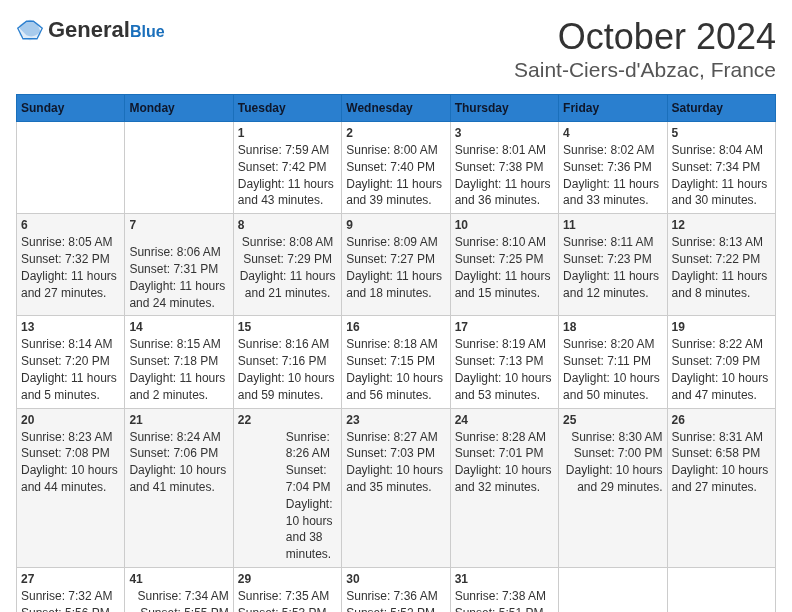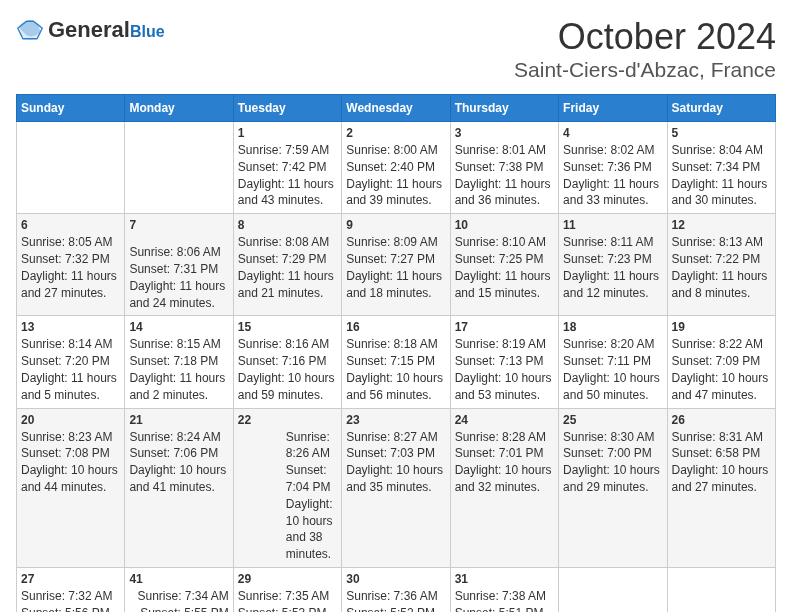--- a/index.html
+++ b/index.html
@@ -47,21 +47,21 @@
       font-size: 21px;
       color: #555;
     }
     table {
       width: 100%;
       border-collapse: collapse;
       table-layout: fixed;
     }
     thead th {
       background-color: #2a7fcf;
-      color: #ffffff;
+      color: #0f172a;
       font-size: 12px;
       font-weight: bold;
       padding: 6px 4px;
       text-align: left;
       border: 1px solid #1a6fbb;
     }
     tbody td {
       vertical-align: top;
       border: 1px solid #ccc;
       padding: 4px;
@@ -128,21 +128,21 @@
         <td class="empty-cell"></td>
         <td>
           <span class="day-number">1</span>
           <div class="cell-info" style="white-space: pre-line;">Sunrise: 7:59 AM
 Sunset: 7:42 PM
 Daylight: 11 hours and 43 minutes.</div>
         </td>
         <td>
           <span class="day-number">2</span>
           <div class="cell-info" style="white-space: pre-line;">Sunrise: 8:00 AM
-Sunset: 2:40 PM
+Sunset: 7:40 PM
 Daylight: 11 hours and 39 minutes.</div>
         </td>
         <td>
           <span class="day-number">3</span>
           <div class="cell-info" style="white-space: pre-line;">Sunrise: 8:01 AM
 Sunset: 7:38 PM
 Daylight: 11 hours and 36 minutes.</div>
         </td>
         <td>
           <span class="day-number">4</span>
@@ -165,21 +165,21 @@
 Daylight: 11 hours and 27 minutes.</div>
         </td>
         <td>
           <span class="day-number">7</span>
           <div class="cell-info" style="white-space: pre-line; margin-top: 12px;">Sunrise: 8:06 AM
 Sunset: 7:31 PM
 Daylight: 11 hours and 24 minutes.</div>
         </td>
         <td>
           <span class="day-number">8</span>
-          <div class="cell-info" style="white-space: pre-line;">Sunrise: 8:08 AM
+          <div class="cell-info" style="white-space: pre-line; text-align: center;">Sunrise: 8:08 AM
 Sunset: 7:29 PM
 Daylight: 11 hours and 21 minutes.</div>
         </td>
         <td>
           <span class="day-number">9</span>
           <div class="cell-info" style="white-space: pre-line;">Sunrise: 8:09 AM
 Sunset: 7:27 PM
 Daylight: 11 hours and 18 minutes.</div>
         </td>
         <td>
@@ -271,21 +271,21 @@
 Daylight: 10 hours and 35 minutes.</div>
         </td>
         <td>
           <span class="day-number">24</span>
           <div class="cell-info" style="white-space: pre-line;">Sunrise: 8:28 AM
 Sunset: 7:01 PM
 Daylight: 10 hours and 32 minutes.</div>
         </td>
         <td>
           <span class="day-number">25</span>
-          <div class="cell-info" style="white-space: pre-line;">Sunrise: 8:30 AM
+          <div class="cell-info" style="white-space: pre-line; text-align: right;">Sunrise: 8:30 AM
 Sunset: 7:00 PM
 Daylight: 10 hours and 29 minutes.</div>
         </td>
         <td>
           <span class="day-number">26</span>
           <div class="cell-info" style="white-space: pre-line;">Sunrise: 8:31 AM
 Sunset: 6:58 PM
 Daylight: 10 hours and 27 minutes.</div>
         </td>
       </tr>

